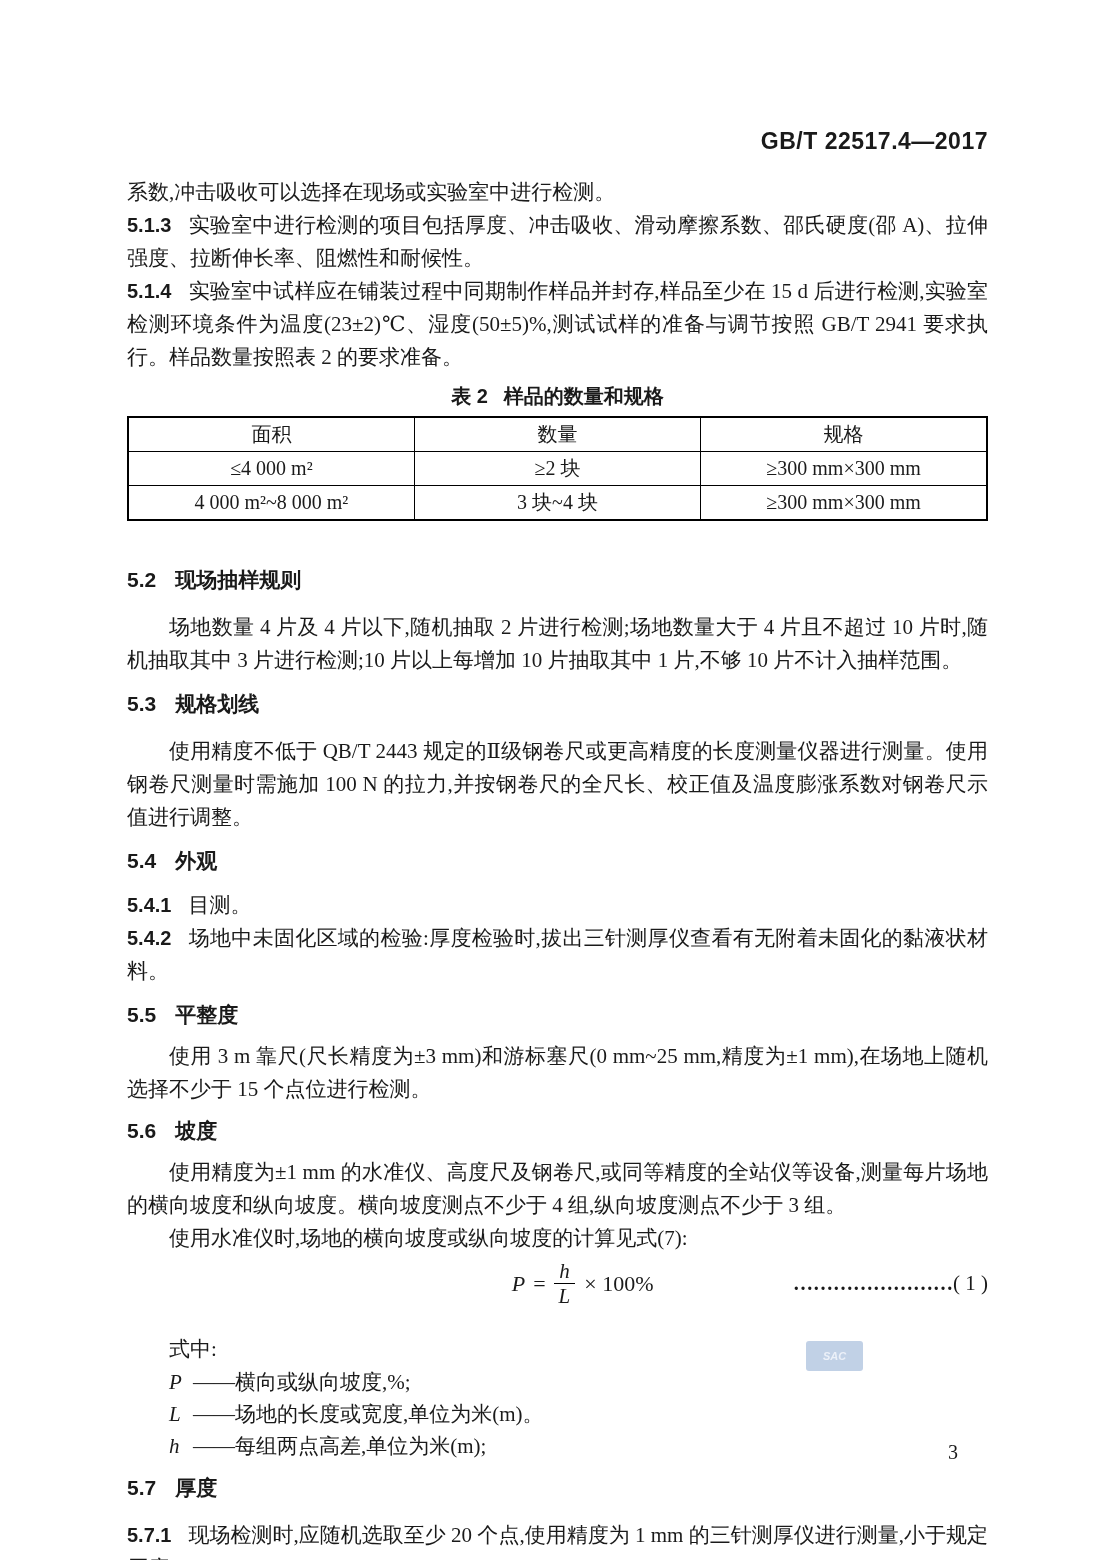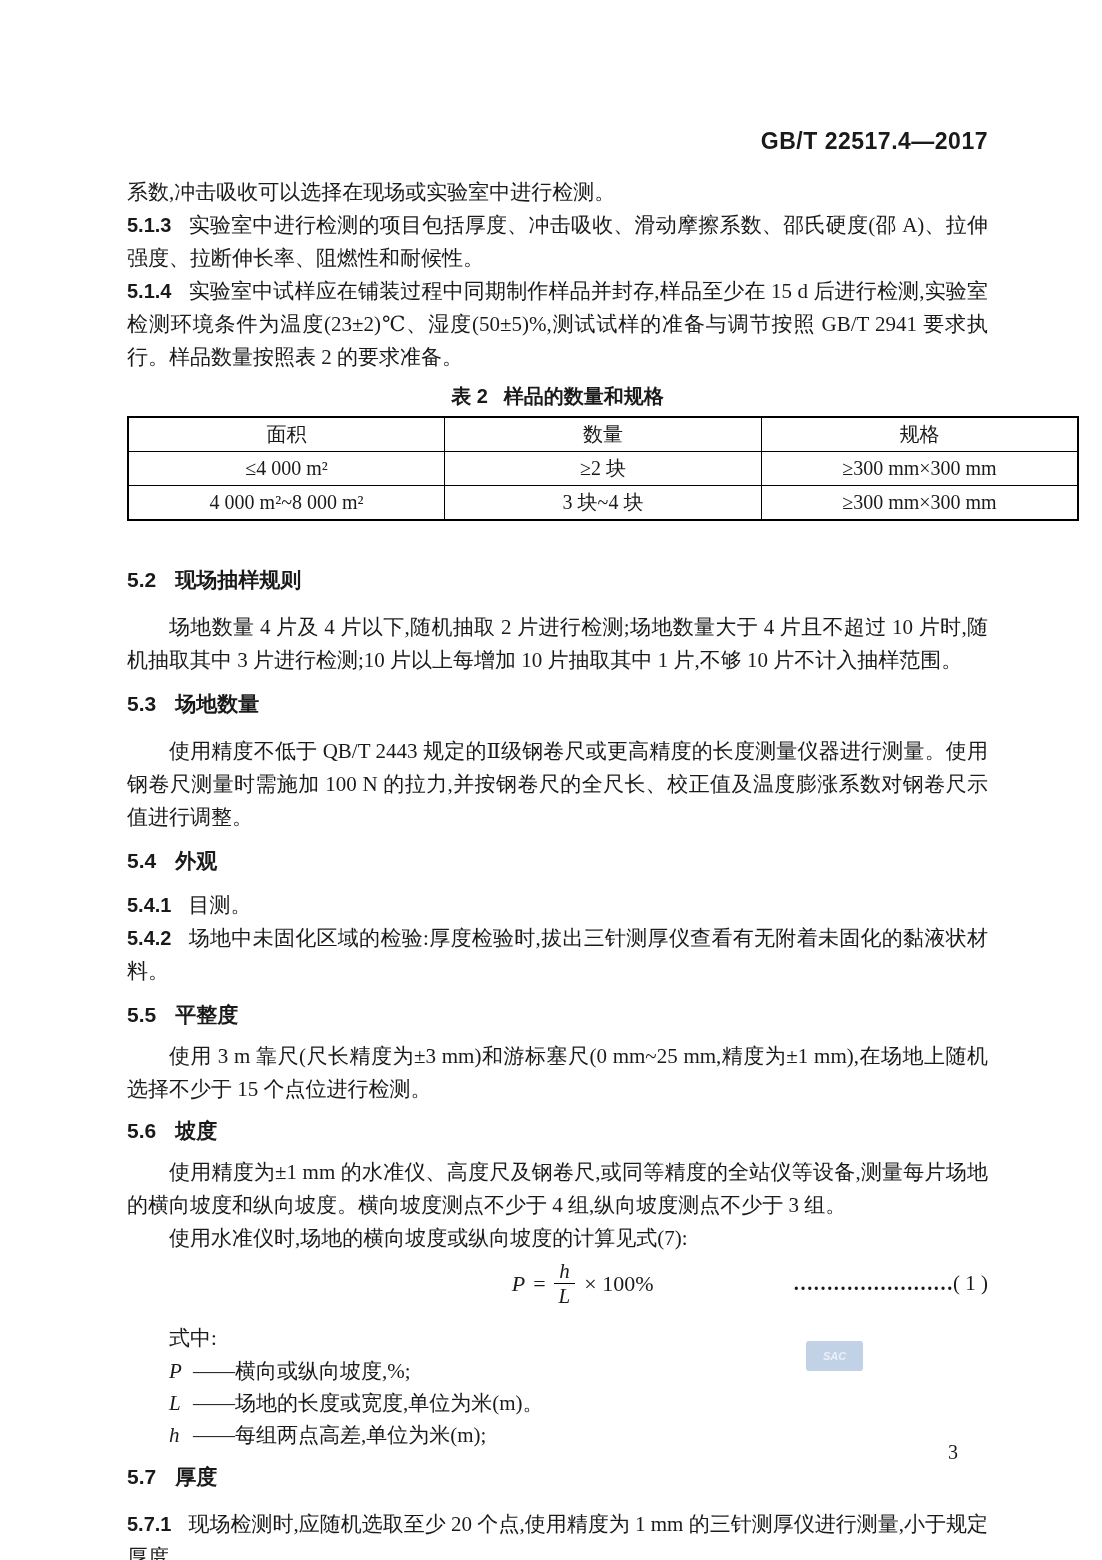--- a/index.html
+++ b/index.html
@@ -48,21 +48,21 @@
     margin-top: 9px;
     text-align: center;
     font-family: "Liberation Sans", "DejaVu Sans", sans-serif;
     font-weight: bold;
     font-size: 20px;
     line-height: 26px;
   }
   .tbl-caption .cap-label { margin-right: 16px; margin-top: 32px; }
   table.std {
     margin-top: 7px;
-    width: 952px;
+    width: 861px;
     border-collapse: collapse;
     border: 2px solid #000;
     font-size: 20px;
   }
   table.std th, table.std td {
     border: 1.5px solid #000;
     height: 34px;
     text-align: center;
     vertical-align: middle;
     font-weight: normal;
@@ -158,21 +158,21 @@
           <td>4 000 m²~8 000 m²</td>
           <td>3 块~4 块</td>
           <td>≥300 mm×300 mm</td>
         </tr>
       </tbody>
     </table>
 
     <div class="sec-h" style="margin-top:42px;"><span class="h-num">5.2</span><span>现场抽样规则</span></div>
     <p class="para indent after-h">场地数量 4 片及 4 片以下,随机抽取 2 片进行检测;场地数量大于 4 片且不超过 10 片时,随机抽取其中 3 片进行检测;10 片以上每增加 10 片抽取其中 1 片,不够 10 片不计入抽样范围。</p>
 
-    <div class="sec-h"><span class="h-num">5.3</span><span>场地数量</span></div>
+    <div class="sec-h"><span class="h-num">5.3</span><span>规格划线</span></div>
     <p class="para indent after-h">使用精度不低于 QB/T 2443 规定的Ⅱ级钢卷尺或更高精度的长度测量仪器进行测量。使用钢卷尺测量时需施加 100 N 的拉力,并按钢卷尺的全尺长、校正值及温度膨涨系数对钢卷尺示值进行调整。</p>
 
     <div class="sec-h"><span class="h-num">5.4</span><span>外观</span></div>
     <p class="clause" style="margin-top:12px;"><span class="c-num">5.4.1</span><span>目测。</span></p>
     <p class="clause"><span class="c-num">5.4.2</span><span>场地中未固化区域的检验:厚度检验时,拔出三针测厚仪查看有无附着未固化的黏液状材料。</span></p>
 
     <div class="sec-h"><span class="h-num">5.5</span><span>平整度</span></div>
     <p class="para indent" style="margin-top:9px;">使用 3 m 靠尺(尺长精度为±3 mm)和游标塞尺(0 mm~25 mm,精度为±1 mm),在场地上随机选择不少于 15 个点位进行检测。</p>
 
     <div class="sec-h" style="margin-top:8px;"><span class="h-num">5.6</span><span>坡度</span></div>
@@ -186,21 +186,21 @@
         <span class="eq">=</span>
         <span class="frac">
           <span class="num mvar">h</span>
           <span class="den mvar">L</span>
         </span>
         <span class="rhs">× 100%</span>
       </span>
       <span class="leader-wrap"><span class="leader">……………………</span><span class="eqno">( 1 )</span></span>
     </div>
 
-    <p class="para" style="padding-left:42px; margin-top:13px;">式中:</p>
+    <p class="para" style="padding-left:42px; margin-top:24px;">式中:</p>
     <p class="def"><span class="sym">P</span><span>——横向或纵向坡度,%;</span></p>
     <p class="def"><span class="sym">L</span><span>——场地的长度或宽度,单位为米(m)。</span></p>
     <p class="def"><span class="sym">h</span><span>——每组两点高差,单位为米(m);</span></p>
 
     <div class="sec-h" style="margin-top:9px;"><span class="h-num">5.7</span><span>厚度</span></div>
     <p class="clause after-h"><span class="c-num">5.7.1</span><span>现场检测时,应随机选取至少 20 个点,使用精度为 1 mm 的三针测厚仪进行测量,小于规定厚度</span></p>
 
   </div>
 </div>
 

